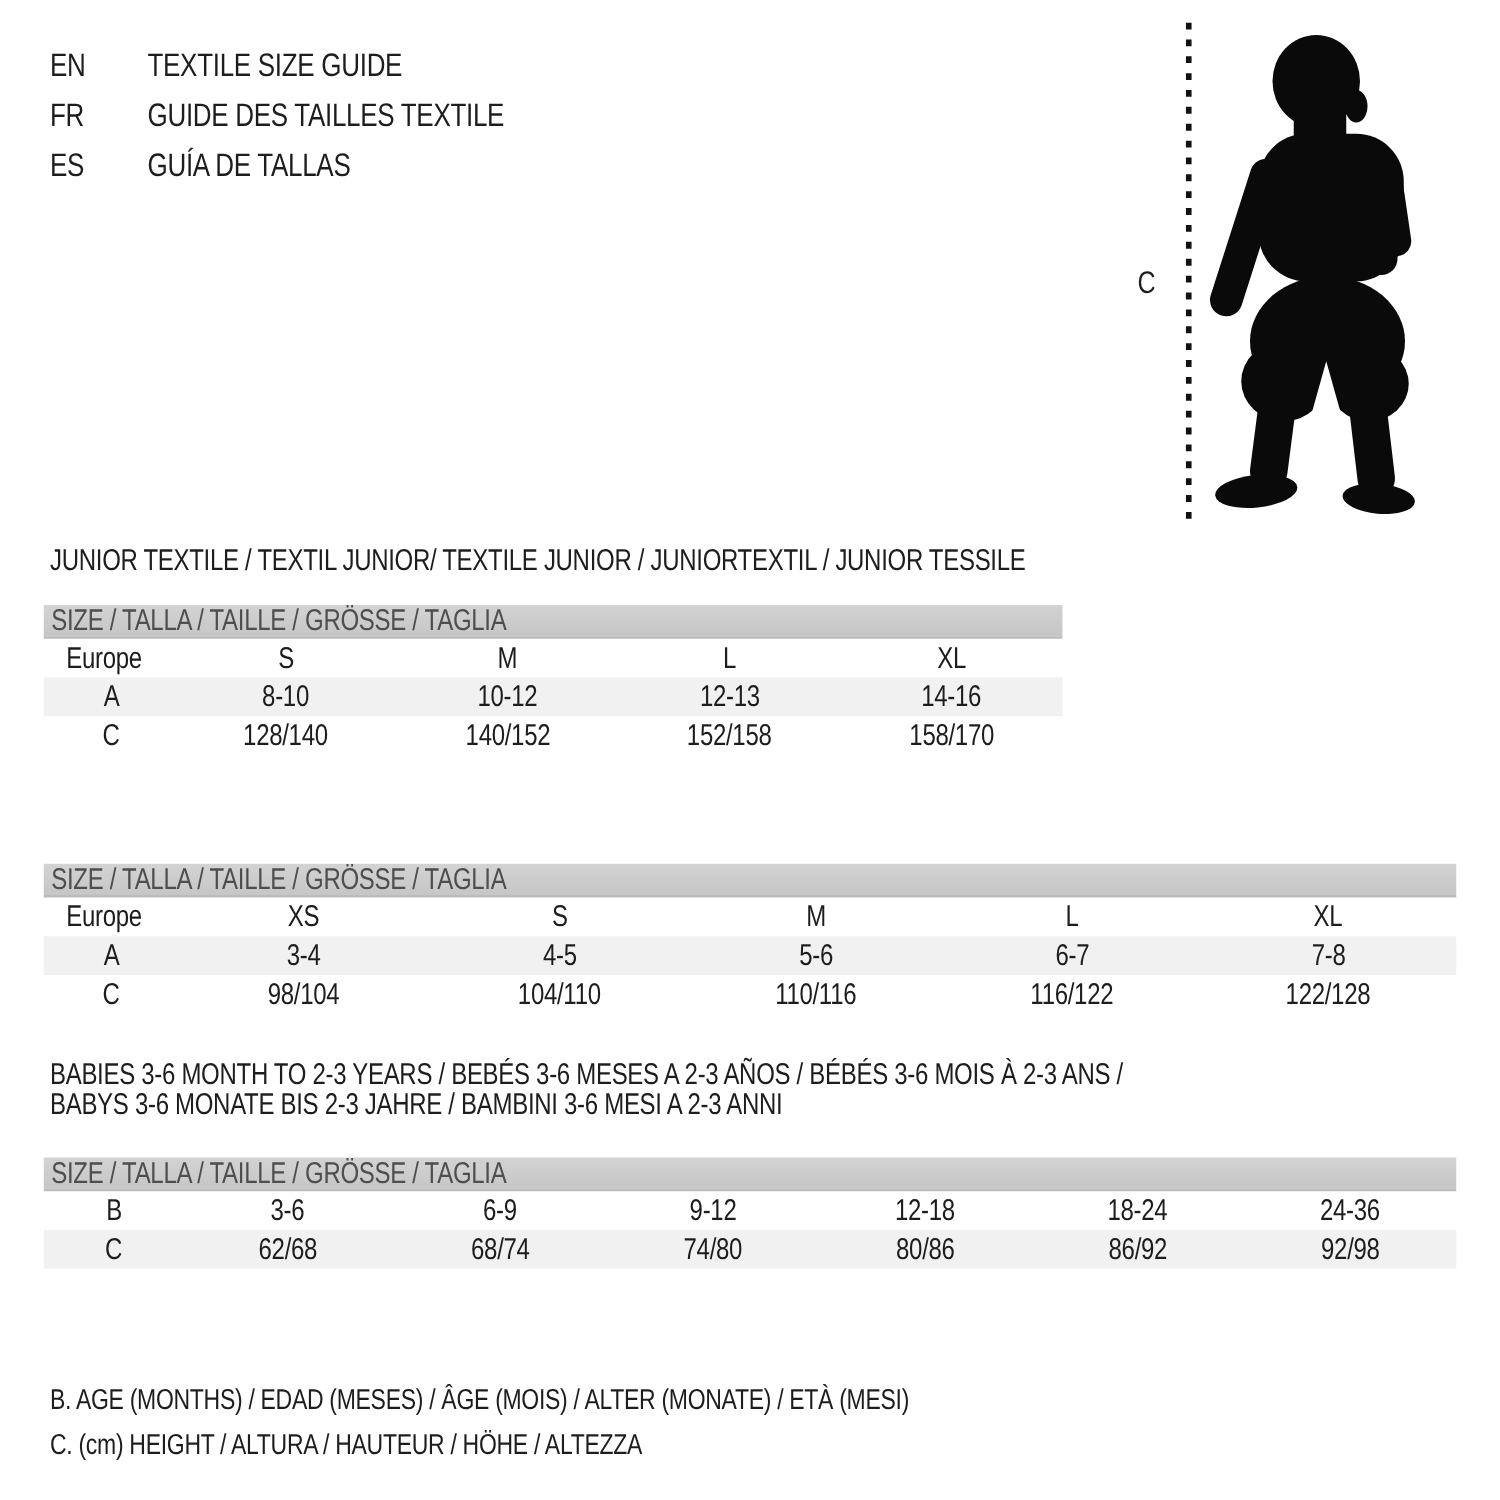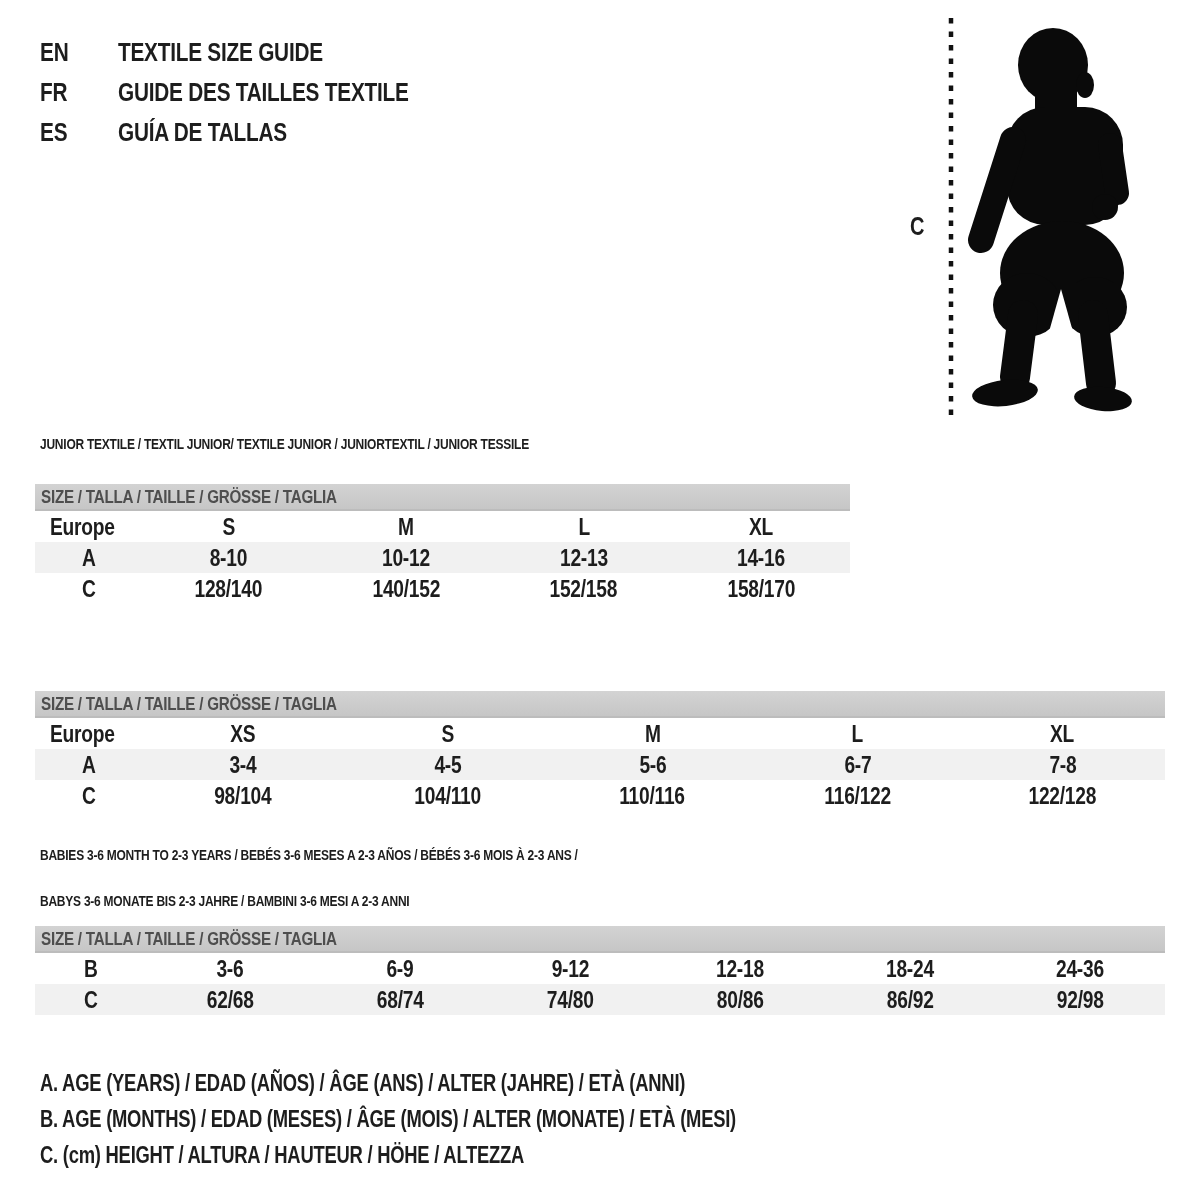--- a/index.html
+++ b/index.html
@@ -1,45 +1,45 @@
 <!DOCTYPE html>
 <html><head>
 <meta charset="utf-8">
 <style>
   html,body { margin:0; padding:0; background:#ffffff; }
   .canvas {
     position:relative; width:1200px; height:1200px; background:#ffffff;
     font-family:"Liberation Sans","DejaVu Sans",sans-serif;
-    font-weight:700; color:#1d1d1d; overflow:hidden;
+    font-weight:400; color:#1d1d1d; overflow:hidden;
   }
   
   .cond { display:inline-block; transform:scaleX(0.8); white-space:nowrap; letter-spacing:-0.3px; }
   .o-left { transform-origin:0 50%; }
 
   
   .lang-block { position:absolute; left:40px; top:32px; }
   .lang-row { height:40px; line-height:40px; font-size:26px; }
   .lang-code { display:inline-block; width:78px; vertical-align:top; }
 
   
   .measure-line { position:absolute; left:947px; top:18px; width:8px; height:398px; }
   .measure-label { position:absolute; left:910px; top:212px; font-size:25px; }
   .baby-figure { position:absolute; left:965px; top:15px; width:170px; height:400px; }
 
   
-  .sec-title { position:absolute; left:40px; font-size:15px; white-space:nowrap; }
+  .sec-title { position:absolute; left:40px; font-size:24px; white-space:nowrap; }
   .sub-a { font-size:0.62em; vertical-align:-0.25em; }
 
   
   .size-table { position:absolute; left:35px; }
   .t-header {
     height:25px; line-height:25px;
     background:linear-gradient(180deg,#d3d3d3,#c6c6c6);
     border-bottom:2px solid #bcbcbc;
-    color:#4e4e4e; font-size:19px; padding-left:6px;
+    color:#4e4e4e; font-size:24px; padding-left:6px;
   }
   .t-row { display:grid; height:31px; align-items:center; font-size:24px; }
   .t-row.striped { background:#f1f1f1; }
   .cols-4 { grid-template-columns:105px repeat(4,1fr); }
   .cols-5 { grid-template-columns:105px repeat(5,1fr); }
   .cols-6 { grid-template-columns:110px repeat(6,1fr); }
   .cell { text-align:center; overflow:visible; }
   .cell.lbl { text-align:center; padding-left:6px; }
   .w-junior { width:815px; top:484px; }
   .w-children { width:1130px; top:691px; }
@@ -149,21 +149,21 @@
       <div class="cell"><span class="cond">104/110</span></div>
       <div class="cell"><span class="cond">110/116</span></div>
       <div class="cell"><span class="cond">116/122</span></div>
       <div class="cell"><span class="cond">122/128</span></div>
     </div>
   </div>
 
   <div class="sec-title" style="top:846px;">
     <span class="cond o-left">BABIES 3-6 MONTH TO 2-3 YEARS / BEBÉS 3-6 MESES A 2-3 AÑOS / BÉBÉS 3-6 MOIS À 2-3 ANS /</span>
   </div>
-  <div class="sec-title" style="top:892px;">
+  <div class="sec-title" style="top:870px;">
     <span class="cond o-left">BABYS 3-6 MONATE BIS 2-3 JAHRE / BAMBINI 3-6 MESI A 2-3 ANNI</span>
   </div>
   <div class="size-table w-babies">
     <div class="t-header">
       <span class="cond o-left">SIZE / TALLA / TAILLE / GRÖSSE / TAGLIA</span>
     </div>
     <div class="t-row cols-6">
       <div class="cell lbl"><span class="cond o-left">B</span></div>
       <div class="cell"><span class="cond">3-6</span></div>
       <div class="cell"><span class="cond">6-9</span></div>
@@ -176,23 +176,20 @@
       <div class="cell lbl"><span class="cond o-left">C</span></div>
       <div class="cell"><span class="cond">62/68</span></div>
       <div class="cell"><span class="cond">68/74</span></div>
       <div class="cell"><span class="cond">74/80</span></div>
       <div class="cell"><span class="cond">80/86</span></div>
       <div class="cell"><span class="cond">86/92</span></div>
       <div class="cell"><span class="cond">92/98</span></div>
     </div>
   </div>
 
-  <div class="legend-line" style="top:1070px;">
-    <span class="cond o-left">A. AGE (YEARS) / EDAD (AÑOS) / ÂGE (ANS) / ALTER (JAHRE) / ETÀ (ANNI)</span>
-  </div>
   <div class="legend-line" style="top:1106px;">
     <span class="cond o-left">B. AGE (MONTHS) / EDAD (MESES) / ÂGE (MOIS) / ALTER (MONATE) / ETÀ (MESI)</span>
   </div>
   <div class="legend-line" style="top:1142px;">
     <span class="cond o-left">C. (cm) HEIGHT / ALTURA / HAUTEUR / HÖHE / ALTEZZA</span>
   </div>
 
 </div>
 
 </body></html>

